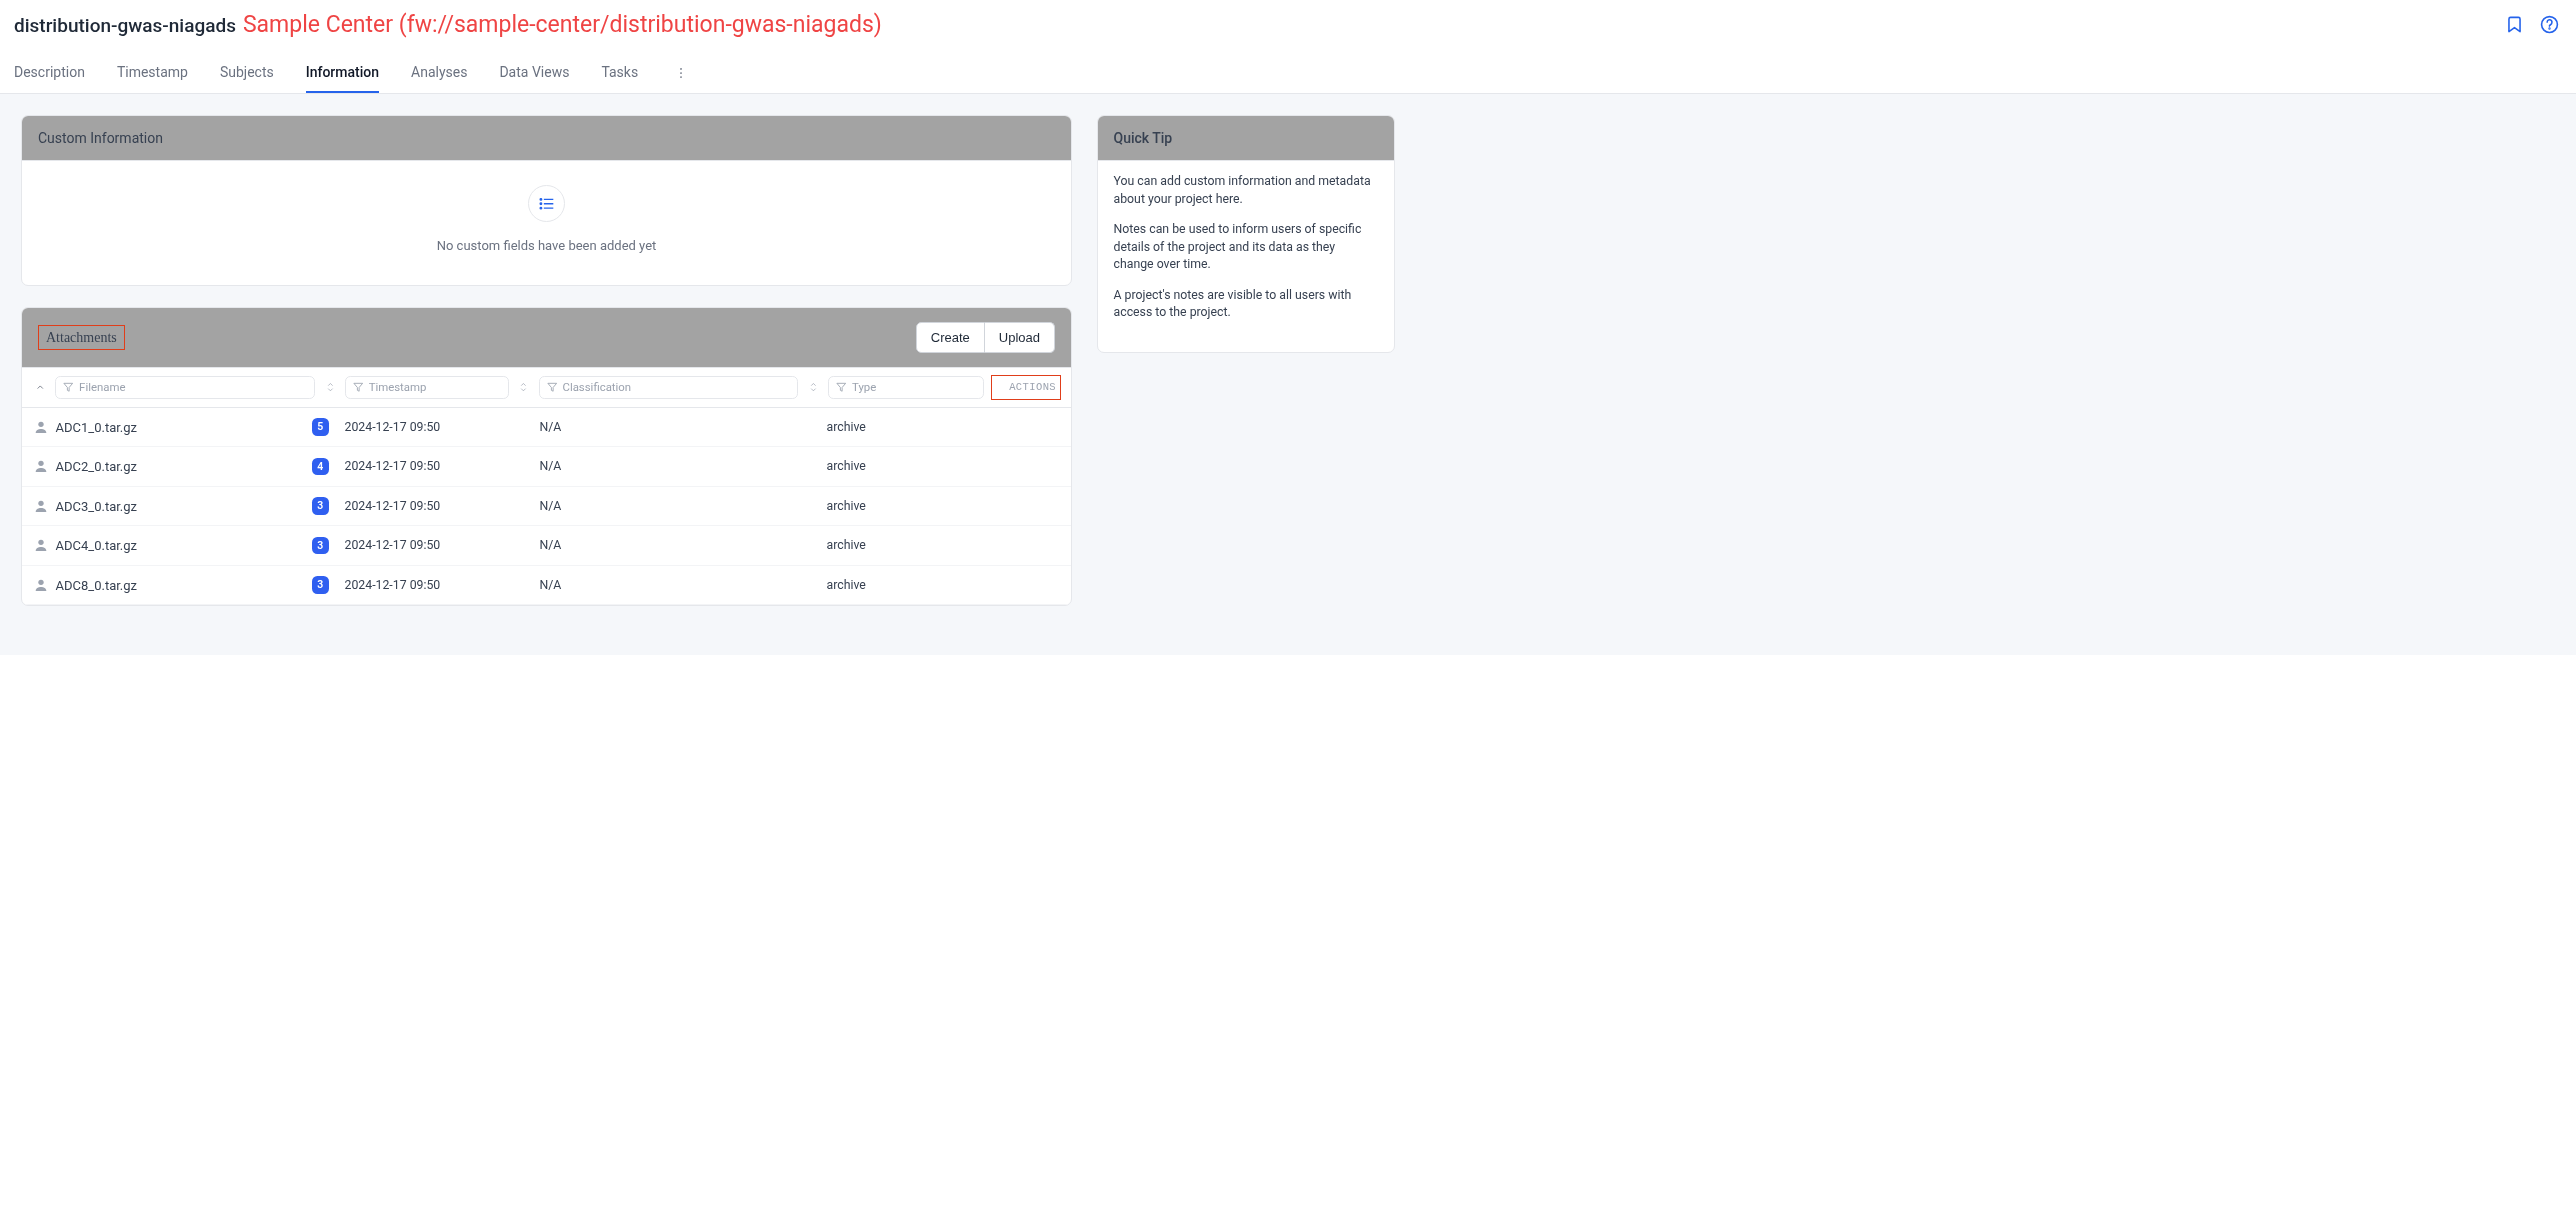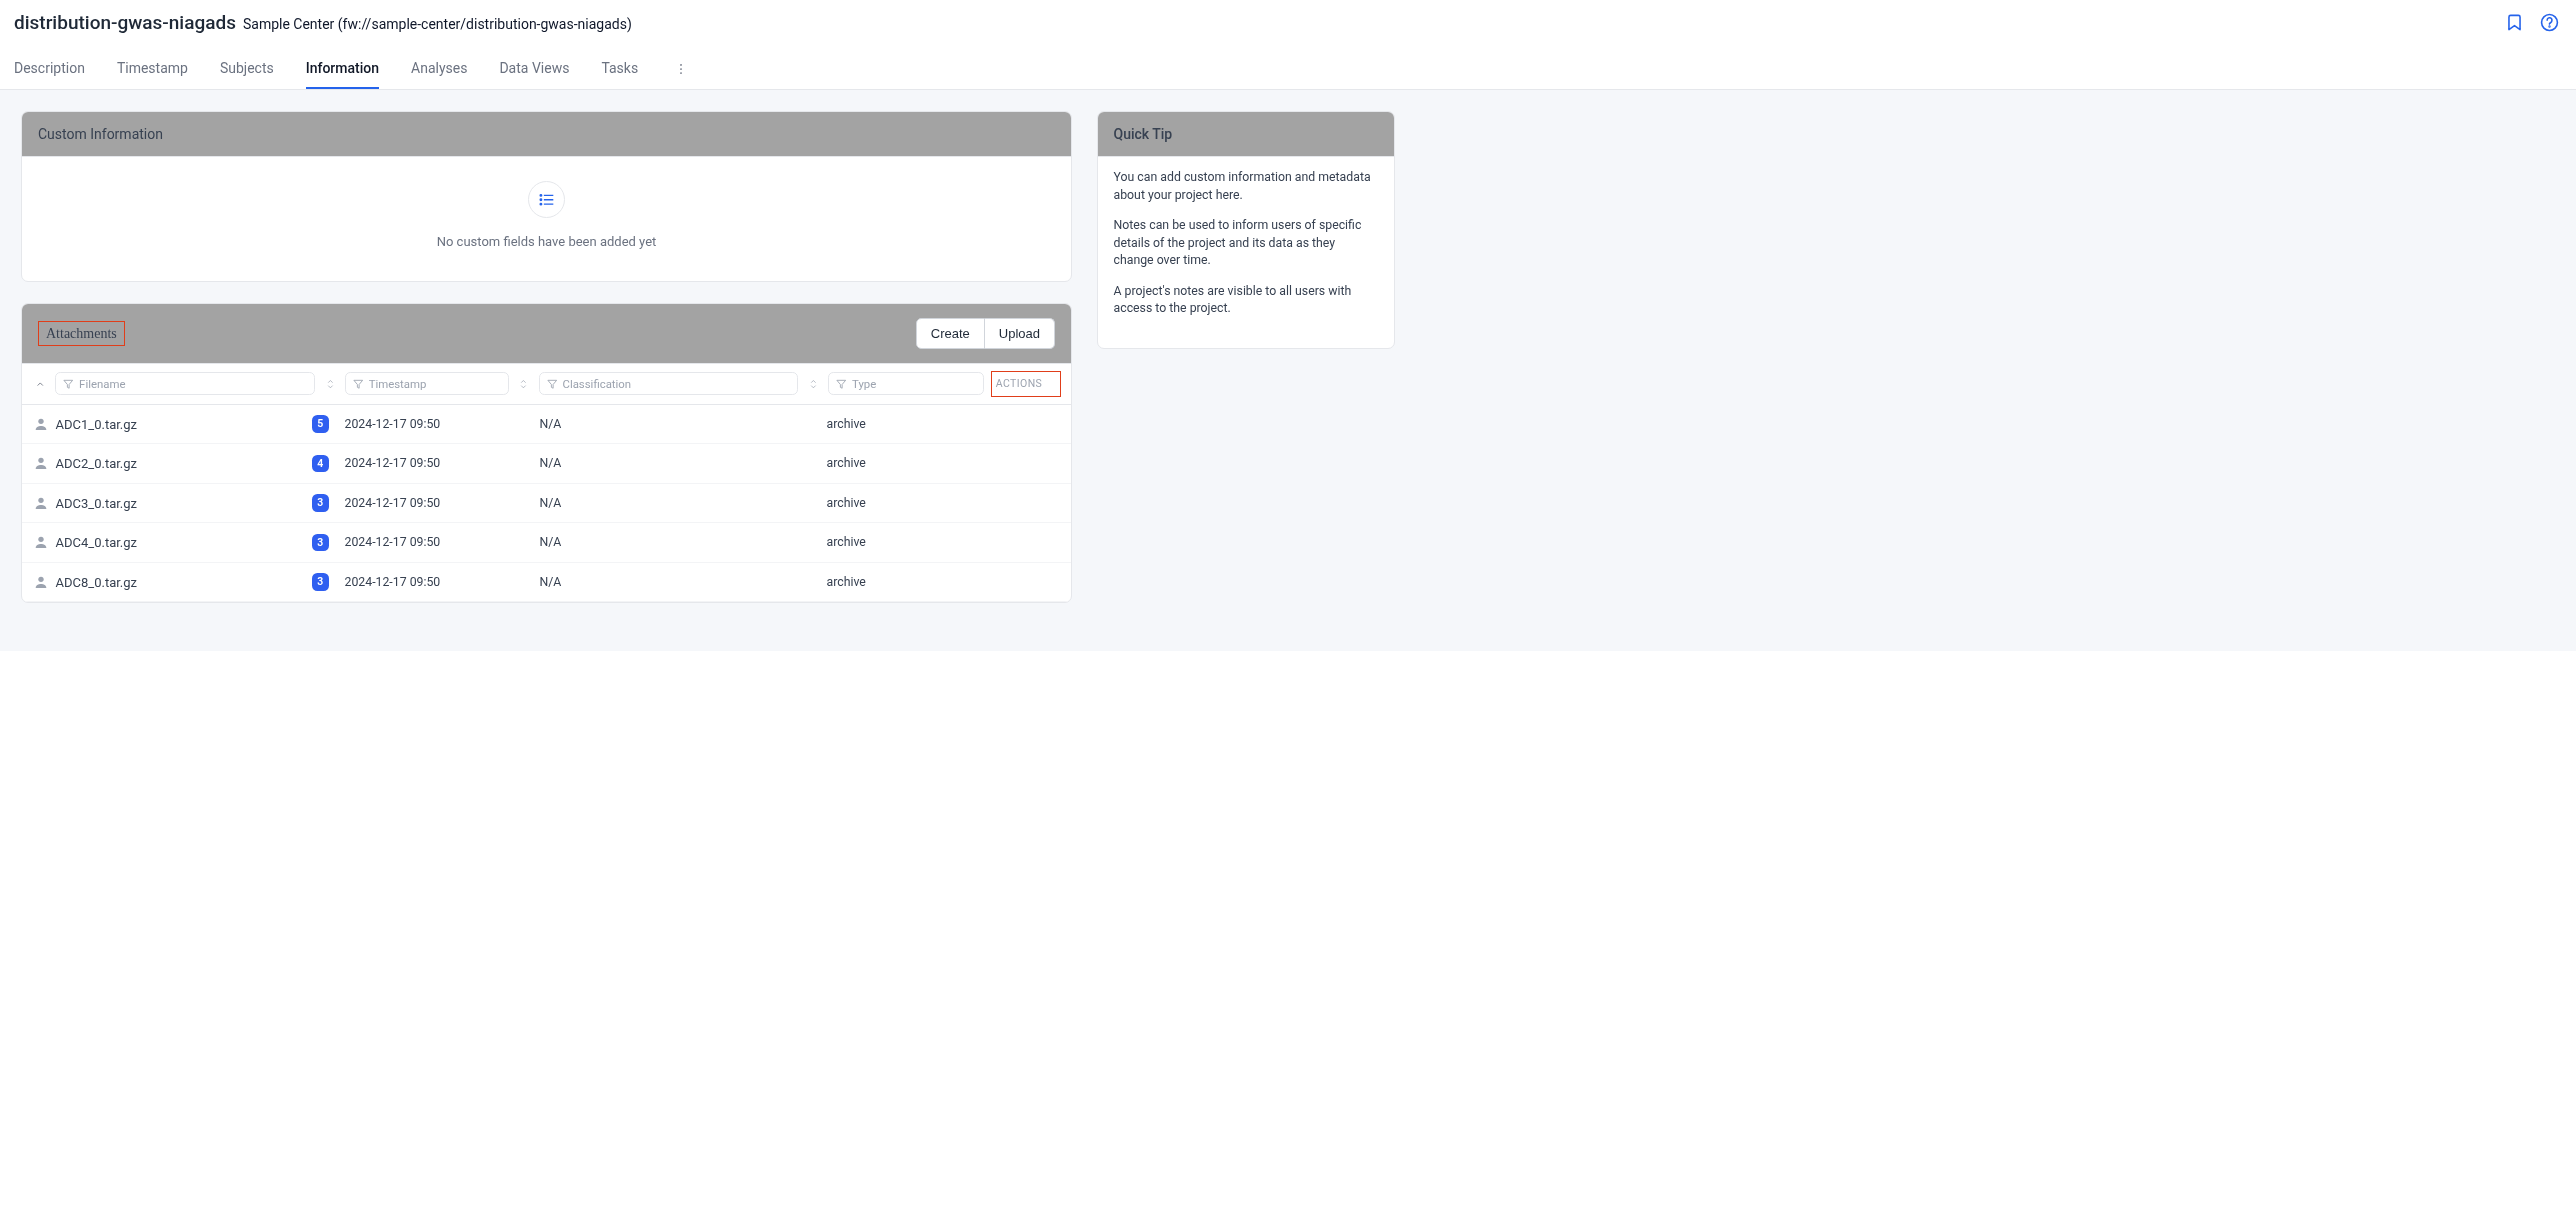--- a/index.html
+++ b/index.html
@@ -10,21 +10,21 @@
     background: #fff;
   }
   .header {
     display: flex;
     align-items: center;
     justify-content: space-between;
     padding: 10.5px 14px 16px 14px;
   }
   .header-left { display: flex; align-items: baseline; gap: 7px; }
   .project-title { font-size: 19px; font-weight: 500; color: #1f2937; }
-  .project-subtitle { font-size: 14px; font-weight: 400; color: #0f172a; }
+  .project-subtitle { font-size: 23px; font-weight: 400; color: #ef4444; }
   .header-right { display: flex; align-items: center; gap: 16px; padding-right: 3.5px; }
   .icon-btn { cursor: pointer; display: flex; align-items: center; justify-content: center; }
 
   .tabs-bar {
     display: flex;
     align-items: center;
     gap: 32px;
     padding: 0 14px;
     border-bottom: 0.9px solid #e5e7eb;
   }
@@ -130,21 +130,22 @@
   .col-ts { flex-basis: 166px; flex-grow:0;}
   .col-class { flex-basis: 263px; flex-grow:0;}
   .col-type { flex-basis: 158px; flex-grow:0;}
   .col-actions {
     flex-basis: 70px; flex-grow:0;
     font-size: 10.5px;
     letter-spacing: 0.4px;
     color: #9ca3af;
     border: 1.8px solid #e03e1a;
     padding: 5.3px 3.5px;
-    text-align:left;
+    text-align:right;
+    font-family:Liberation Mono, monospace;
   }
 
   .table-body .row {
     display: flex;
     align-items: center;
     padding: 10.5px 10.5px;
     border-bottom: 0.9px solid #f3f4f6;
     gap: 7px;
   }
   .row .cell-file { flex-basis: 272px; display:flex; align-items:flex-end; gap:7px; }

